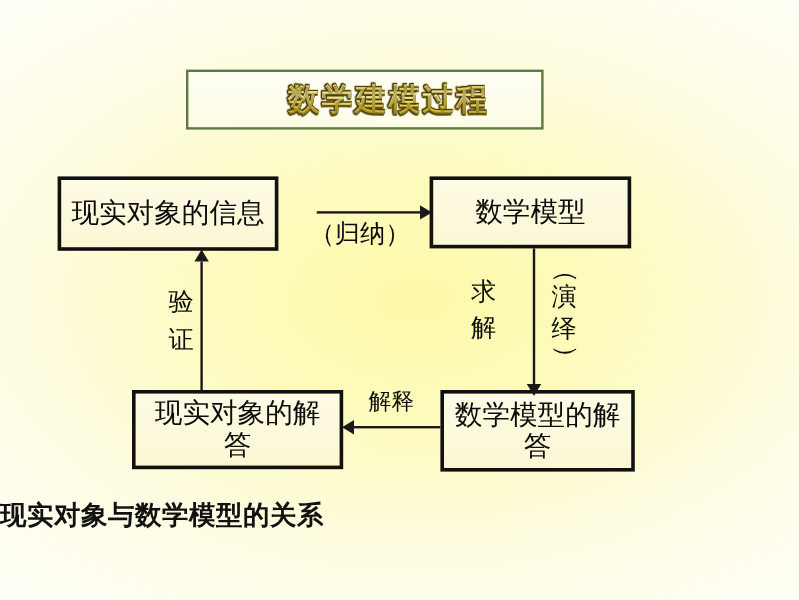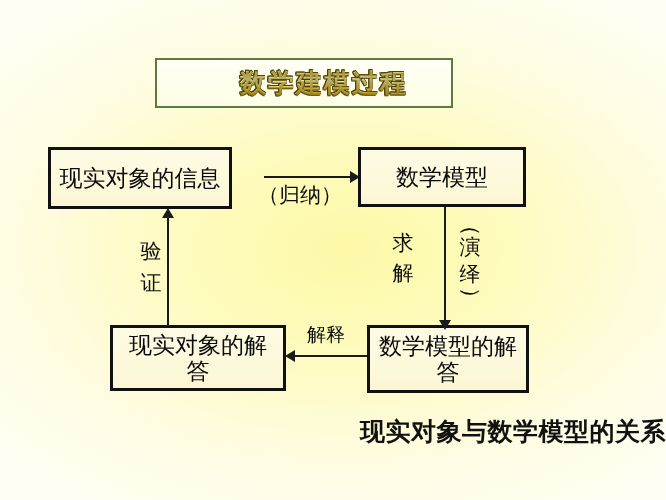--- a/index.html
+++ b/index.html
@@ -160,24 +160,24 @@
     position: absolute; left: 138px; top: 236px; width: 26px;
     font-size: 21px; line-height: 1.5; text-align: center; color: #0d0d0d;
     font-family: "DejaVu Serif","Liberation Serif",serif;
   }
   #lbl-yanzheng span { display: block; }
 
   
   #caption {
     position: absolute;
     left: 0; top: 415px; width: 666px;
-    text-align: right;
+    text-align: left;
     font-family: "DejaVu Serif", "Liberation Serif", serif;
     font-weight: bold;
-    font-size: 25px;
+    font-size: 22px;
     color: #111111;
     letter-spacing: 0.5px;
   }
 </style>
 </head>
 <body>
 
 <div id="slide">
 
   <div id="title-box"></div>

